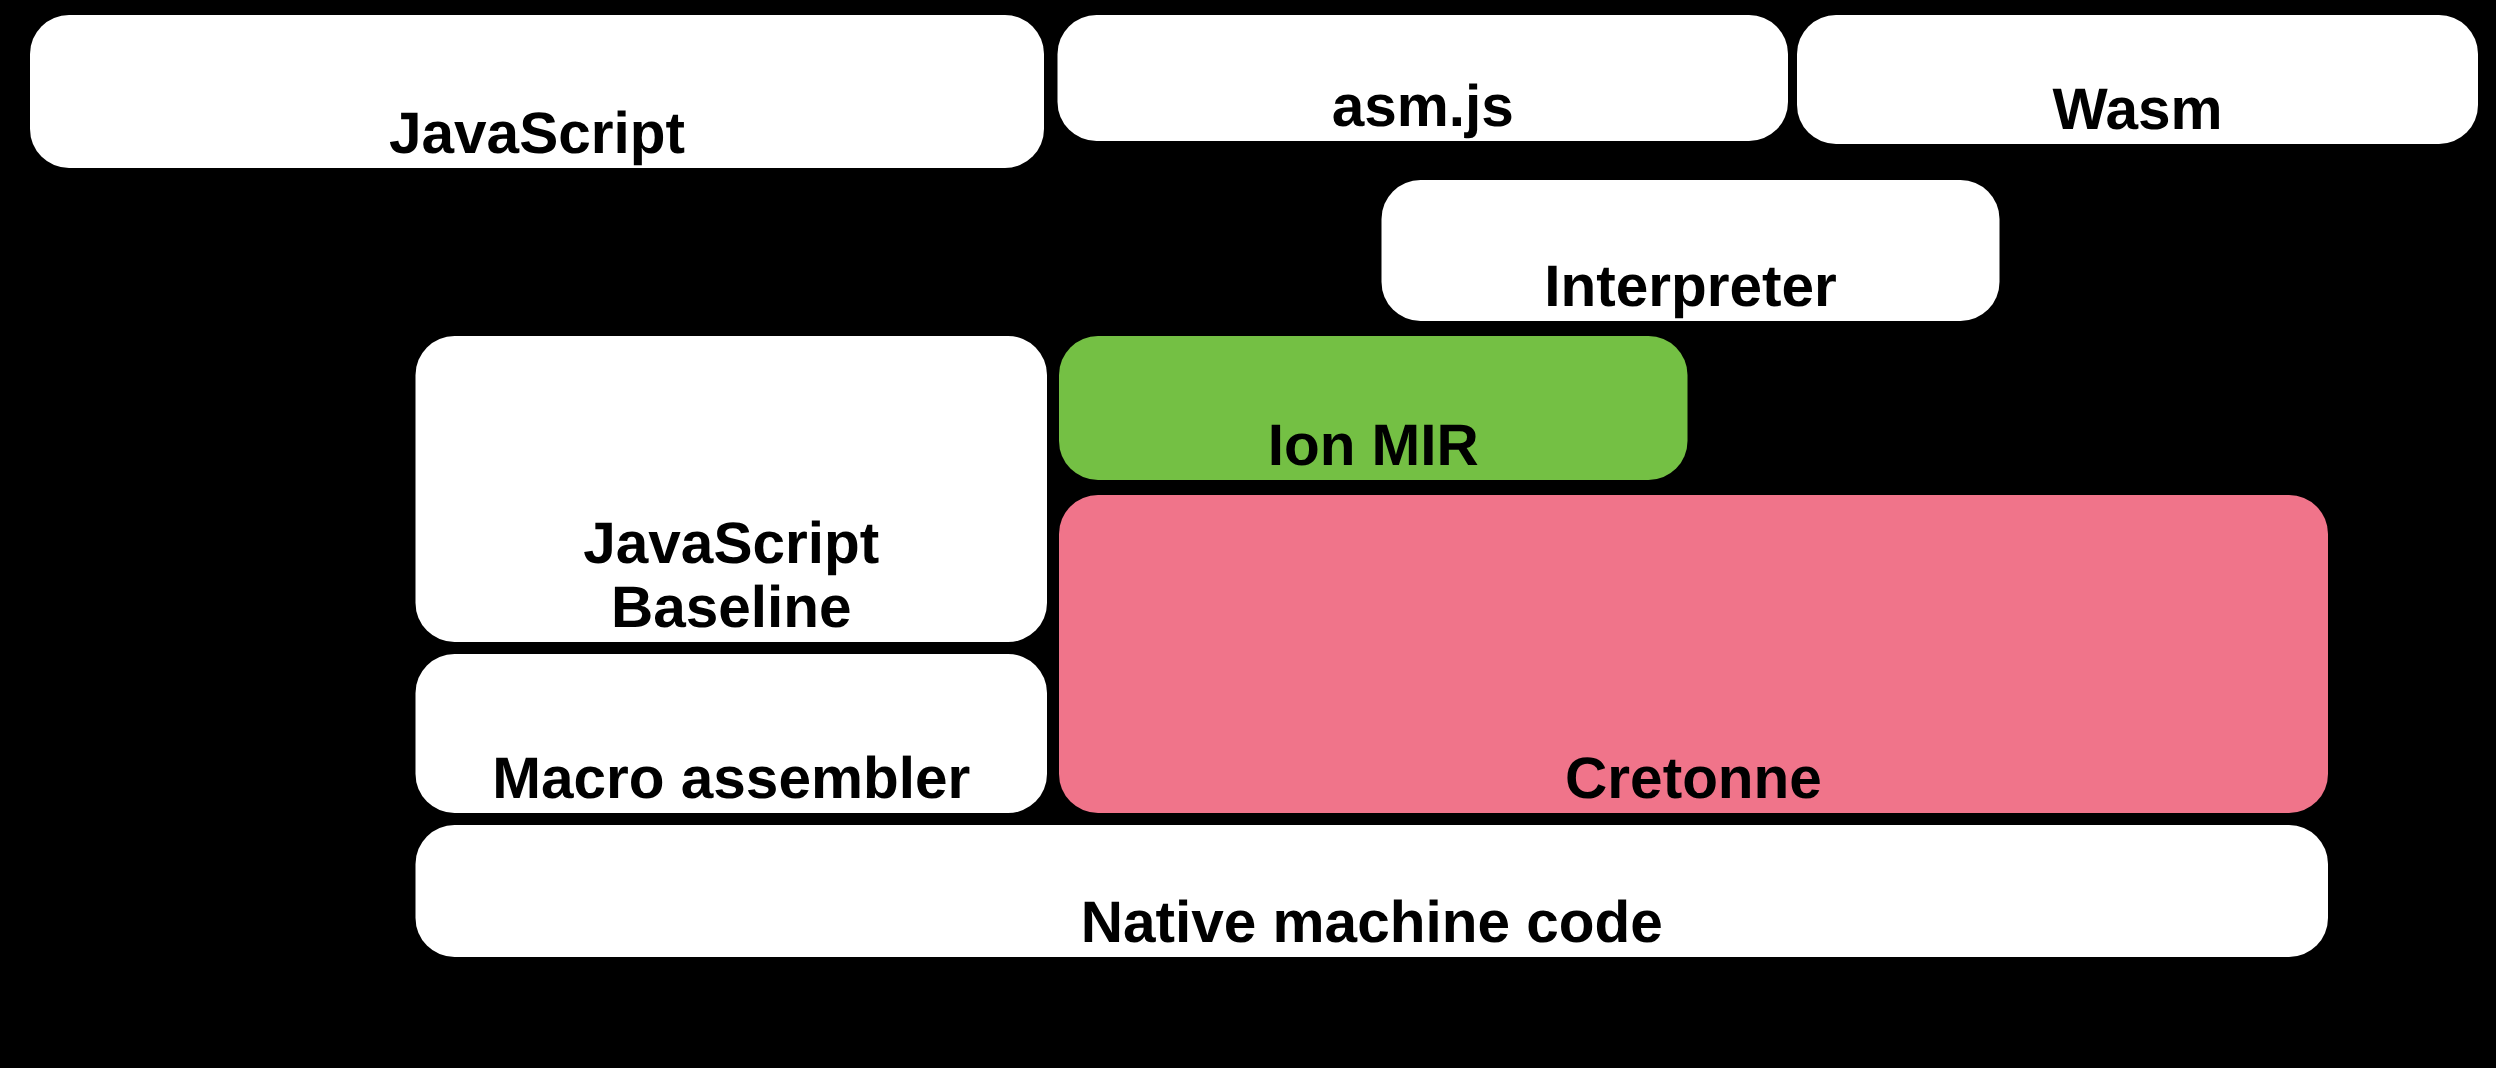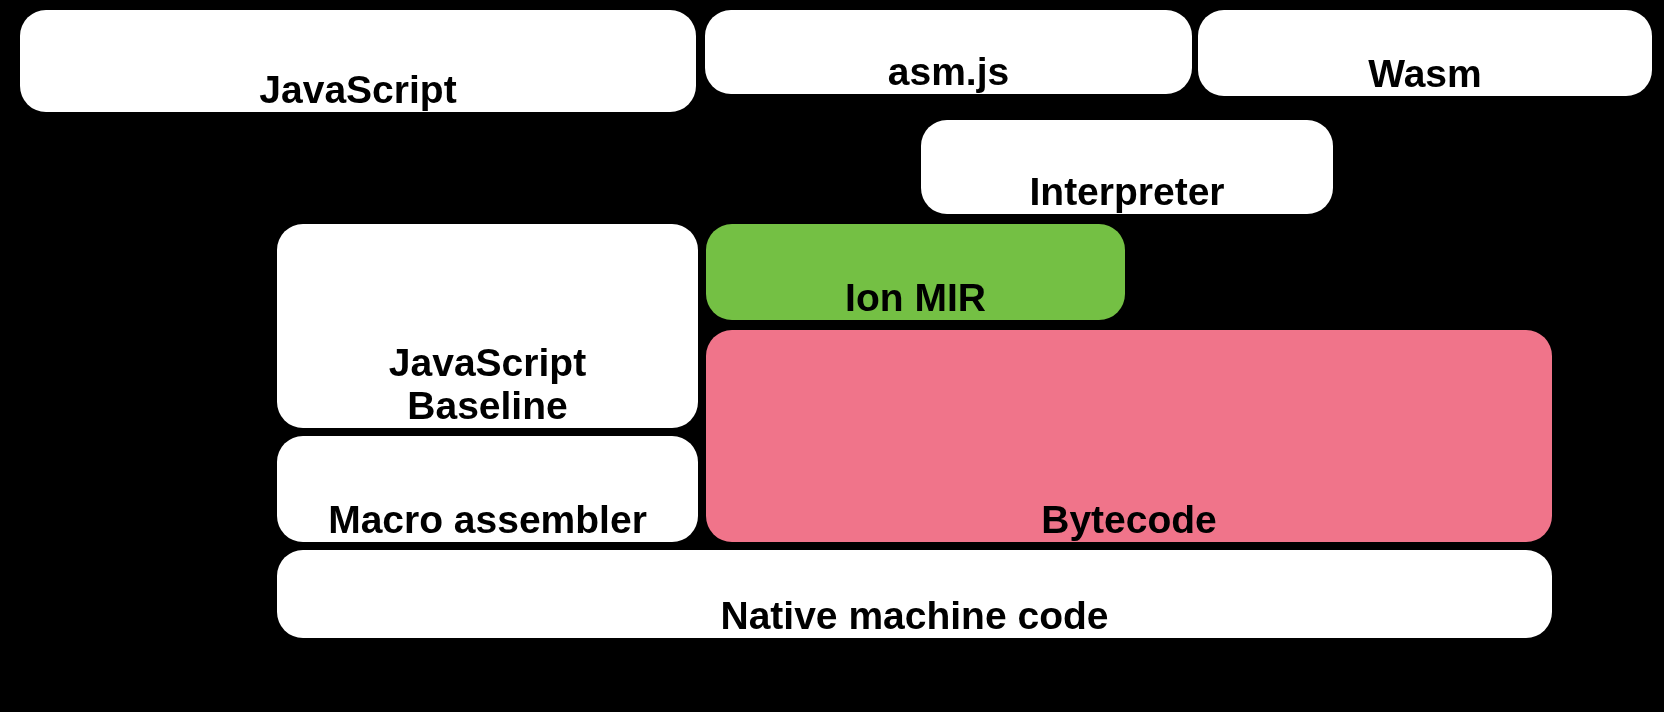--- a/index.html
+++ b/index.html
@@ -45,15 +45,15 @@
 
 <div id="stage">
     <div class="box white" style="left: 20px; top: 10px; width: 676px; height: 102px;"><span class="label">JavaScript</span></div>
     <div class="box white" style="left: 705px; top: 10px; width: 487px; height: 84px;"><span class="label">asm.js</span></div>
     <div class="box white" style="left: 1198px; top: 10px; width: 454px; height: 86px;"><span class="label">Wasm</span></div>
     <div class="box white" style="left: 921px; top: 120px; width: 412px; height: 94px;"><span class="label">Interpreter</span></div>
     <div class="box white" style="left: 277px; top: 224px; width: 421px; height: 204px;"><span class="label">JavaScript
 Baseline</span></div>
     <div class="box white" style="left: 277px; top: 436px; width: 421px; height: 106px;"><span class="label">Macro assembler</span></div>
     <div class="box green" style="left: 706px; top: 224px; width: 419px; height: 96px;"><span class="label">Ion MIR</span></div>
-    <div class="box pink" style="left: 706px; top: 330px; width: 846px; height: 212px;"><span class="label">Bytecode</span></div>
+    <div class="box pink" style="left: 706px; top: 330px; width: 846px; height: 212px;"><span class="label">Cretonne</span></div>
     <div class="box white" style="left: 277px; top: 550px; width: 1275px; height: 88px;"><span class="label">Native machine code</span></div>
   </div>
 
 </body></html>

